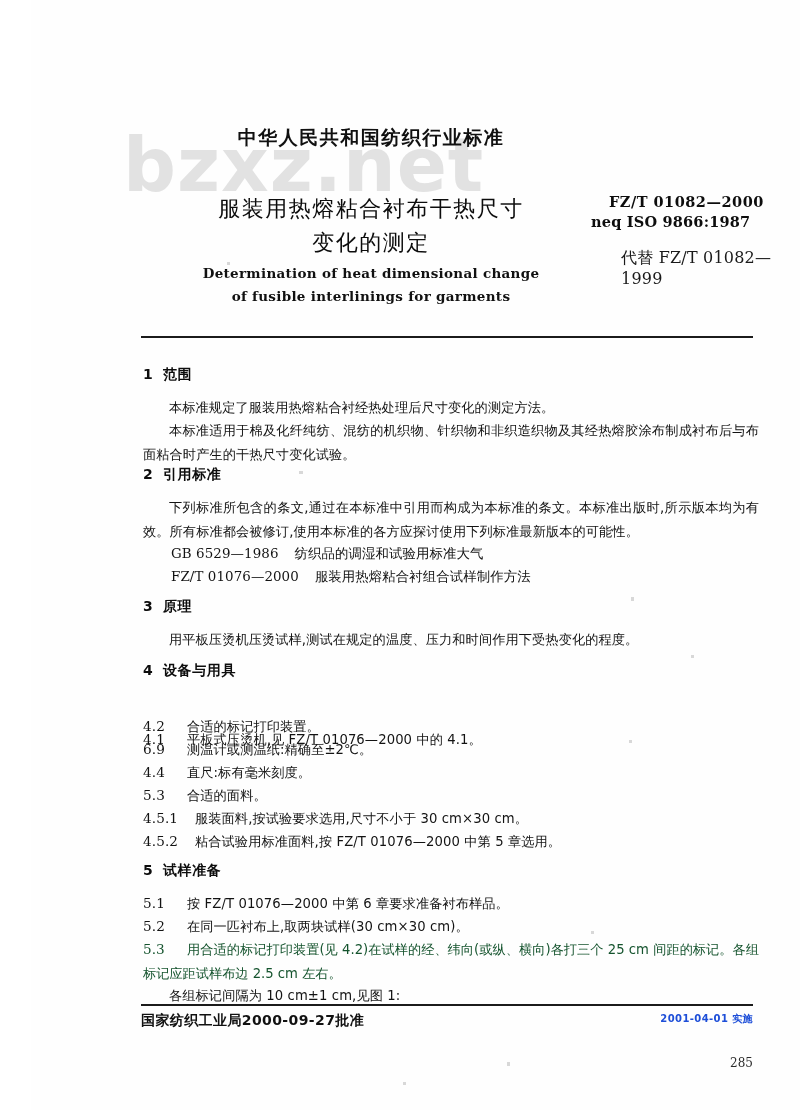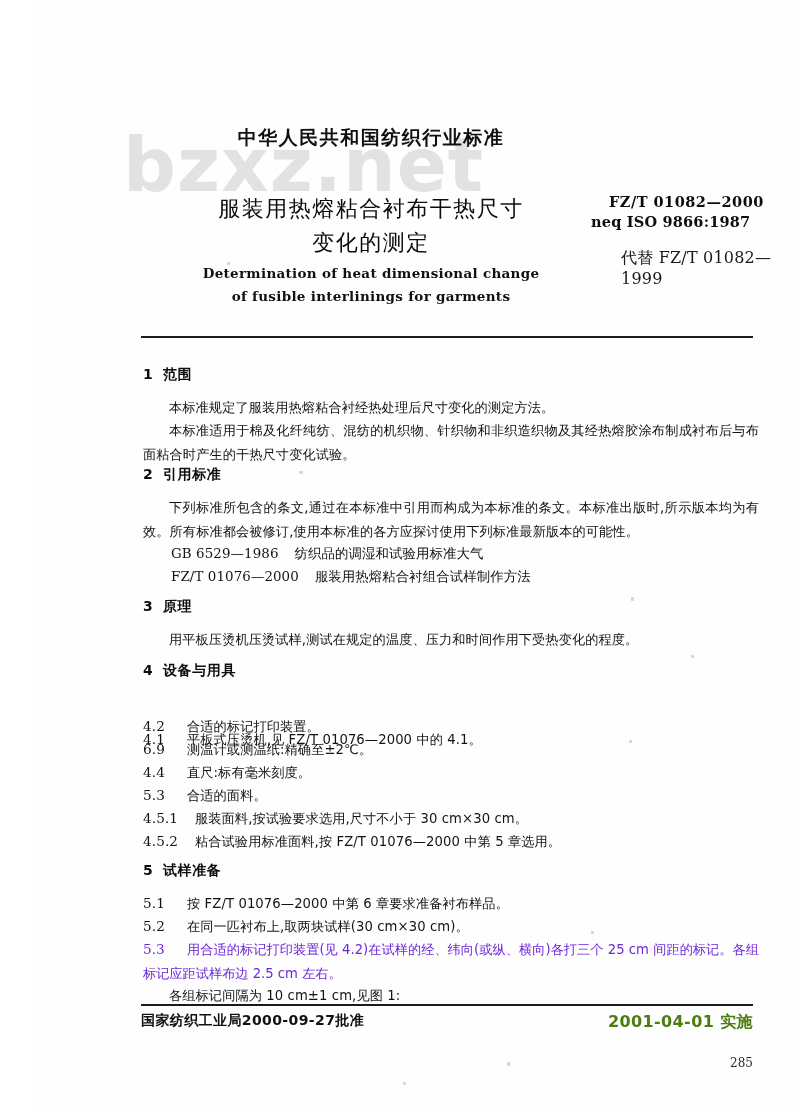--- a/index.html
+++ b/index.html
@@ -185,21 +185,21 @@
     letter-spacing: 0.1px;
   }
   .ref-line .gap { display: inline-block; width: 16px; }
 
   .flow {
     position: absolute;
     left: 112px;
     width: 616px;
     font-size: 13.2px;
     line-height: 23.5px;
-    color: #6d28d9;
+    color: #14532d;
     text-align: justify;
   }
 
   
   .rule-bottom {
     position: absolute;
     left: 110px;
     top: 1004px;
     width: 612px;
     height: 2px;
@@ -213,24 +213,24 @@
     font-size: 14px;
     font-weight: bold;
     letter-spacing: 0.4px;
     color: #111111;
     z-index: 3;
   }
   .footer-right {
     position: absolute;
     right: 78px;
     top: 1012px;
-    font-size: 16px;
+    font-size: 10px;
     font-weight: bold;
     letter-spacing: 0.4px;
-    color: #4d7c0f;
+    color: #1d4ed8;
     z-index: 3;
   }
   .page-num {
     position: absolute;
     right: 78px;
     top: 1056px;
     font-family: "DejaVu Serif", "Liberation Serif", serif;
     font-size: 12px;
     color: #2a2a2a;
     z-index: 3;

